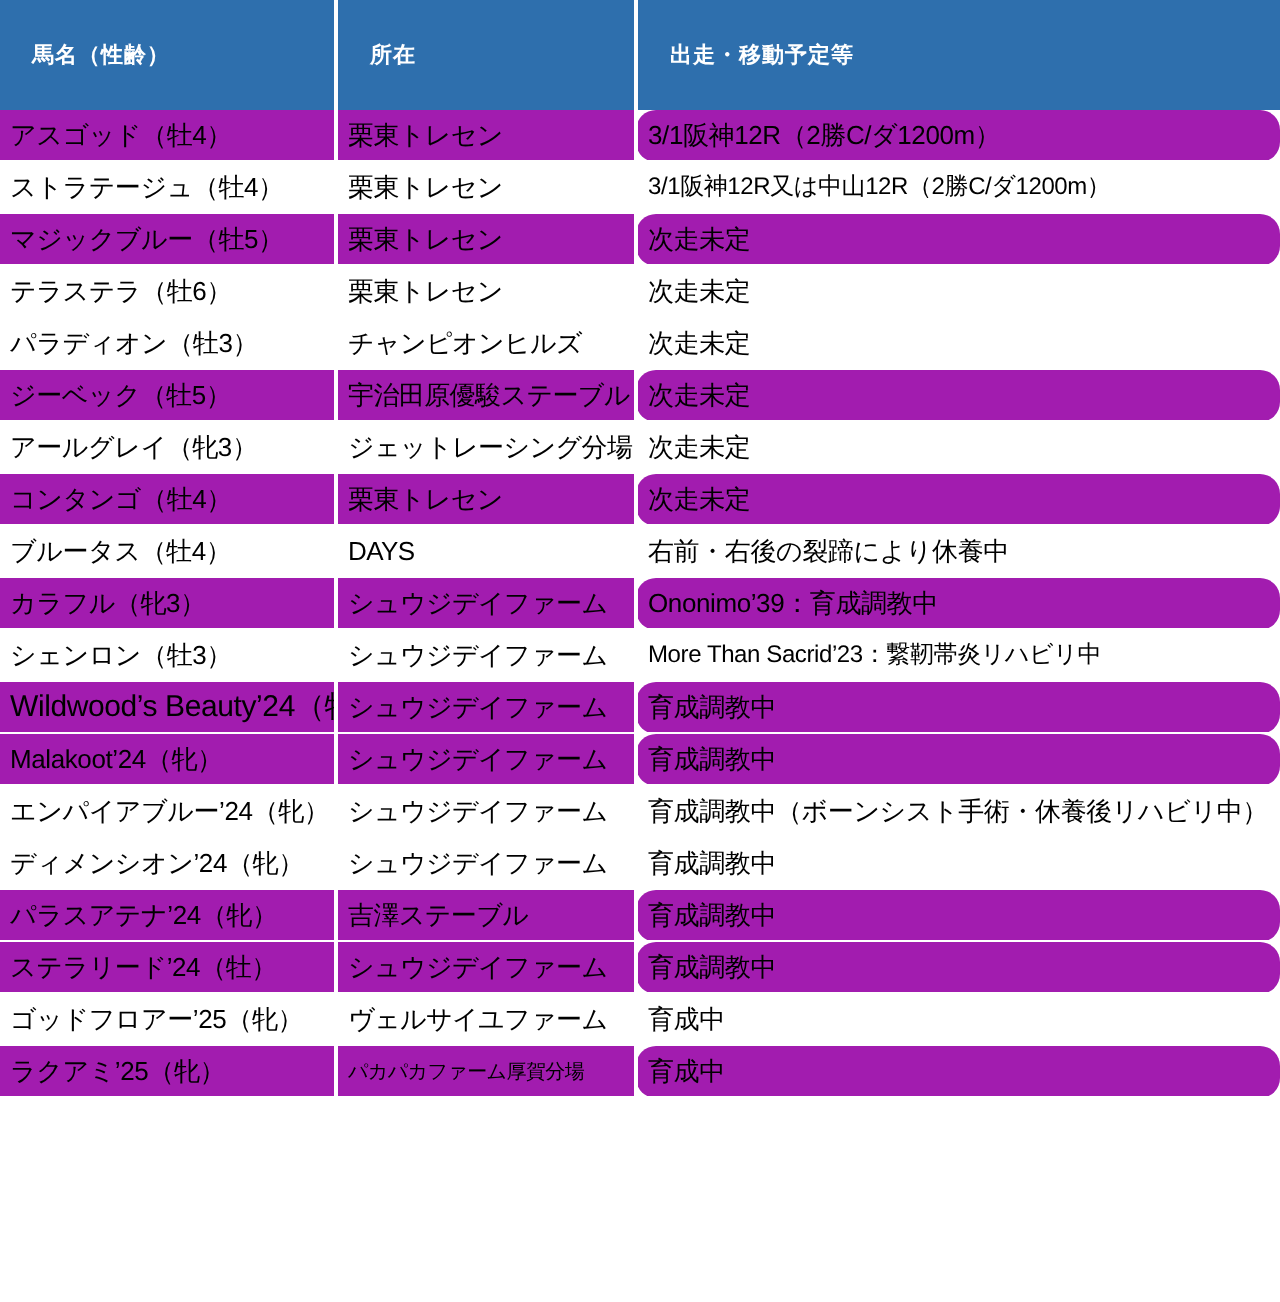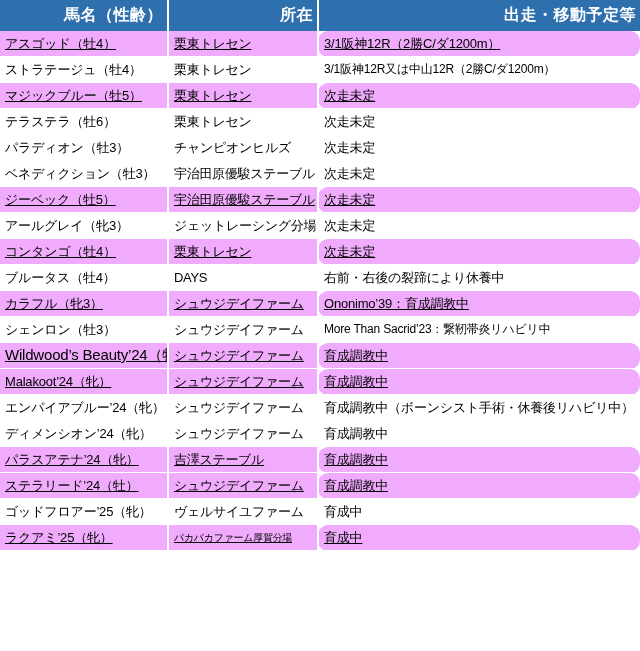--- a/index.html
+++ b/index.html
@@ -18,44 +18,44 @@
     width: 640px;
     table-layout: fixed;
   }
   table.horse-table col.c1 { width: 168px; }
   table.horse-table col.c2 { width: 150px; }
   table.horse-table col.c3 { width: 322px; }
 
   thead th {
     background: #2e6fad;
     color: #ffffff;
-    font-size: 16px;
+    font-size: 11px;
     font-weight: bold;
-    text-align: right;
+    text-align: left;
     height: 23px;
-    padding: 4px;
+    padding: 16px;
     border-right: 2px solid #ffffff;
     letter-spacing: 0.5px;
   }
   thead th:last-child { border-right: none; }
 
   tbody td {
     font-size: 13px;
     color: #000000;
     height: 25px;
     padding: 0 4px 0 5px;
     border-right: 2px solid #ffffff;
     border-bottom: 1px solid #ffffff;
     vertical-align: middle;
     white-space: nowrap;
     overflow: hidden;
   }
   tbody td:last-child { border-right: none; }
 
-  tbody tr.odd td { background: #f0abfc; text-decoration: underline; }
+  tbody tr.odd td { background: #a21caf; }
   tbody tr.even td { background: #ffffff; }
 
   td.name { letter-spacing: -0.2px; }
   td.name.small { font-size: 15px; text-align: center; }
   td.place { letter-spacing: -0.3px; }
   td.place.small { font-size: 10px; }
   td.note { letter-spacing: -0.2px; border-radius: 10px; }
   td.note.small { font-size: 12px; }
 </style>
 </head>
@@ -91,25 +91,20 @@
         <td class="note">次走未定</td>
       </tr>
       <tr class="even">
         <td class="name">テラステラ（牡6）</td>
         <td class="place">栗東トレセン</td>
         <td class="note">次走未定</td>
       </tr>
       <tr class="even">
         <td class="name">パラディオン（牡3）</td>
         <td class="place">チャンピオンヒルズ</td>
-        <td class="note">次走未定</td>
-      </tr>
-      <tr class="even">
-        <td class="name">ベネディクション（牡3）</td>
-        <td class="place">宇治田原優駿ステーブル</td>
         <td class="note">次走未定</td>
       </tr>
       <tr class="odd">
         <td class="name">ジーベック（牡5）</td>
         <td class="place">宇治田原優駿ステーブル</td>
         <td class="note">次走未定</td>
       </tr>
       <tr class="even">
         <td class="name">アールグレイ（牝3）</td>
         <td class="place">ジェットレーシング分場</td>

